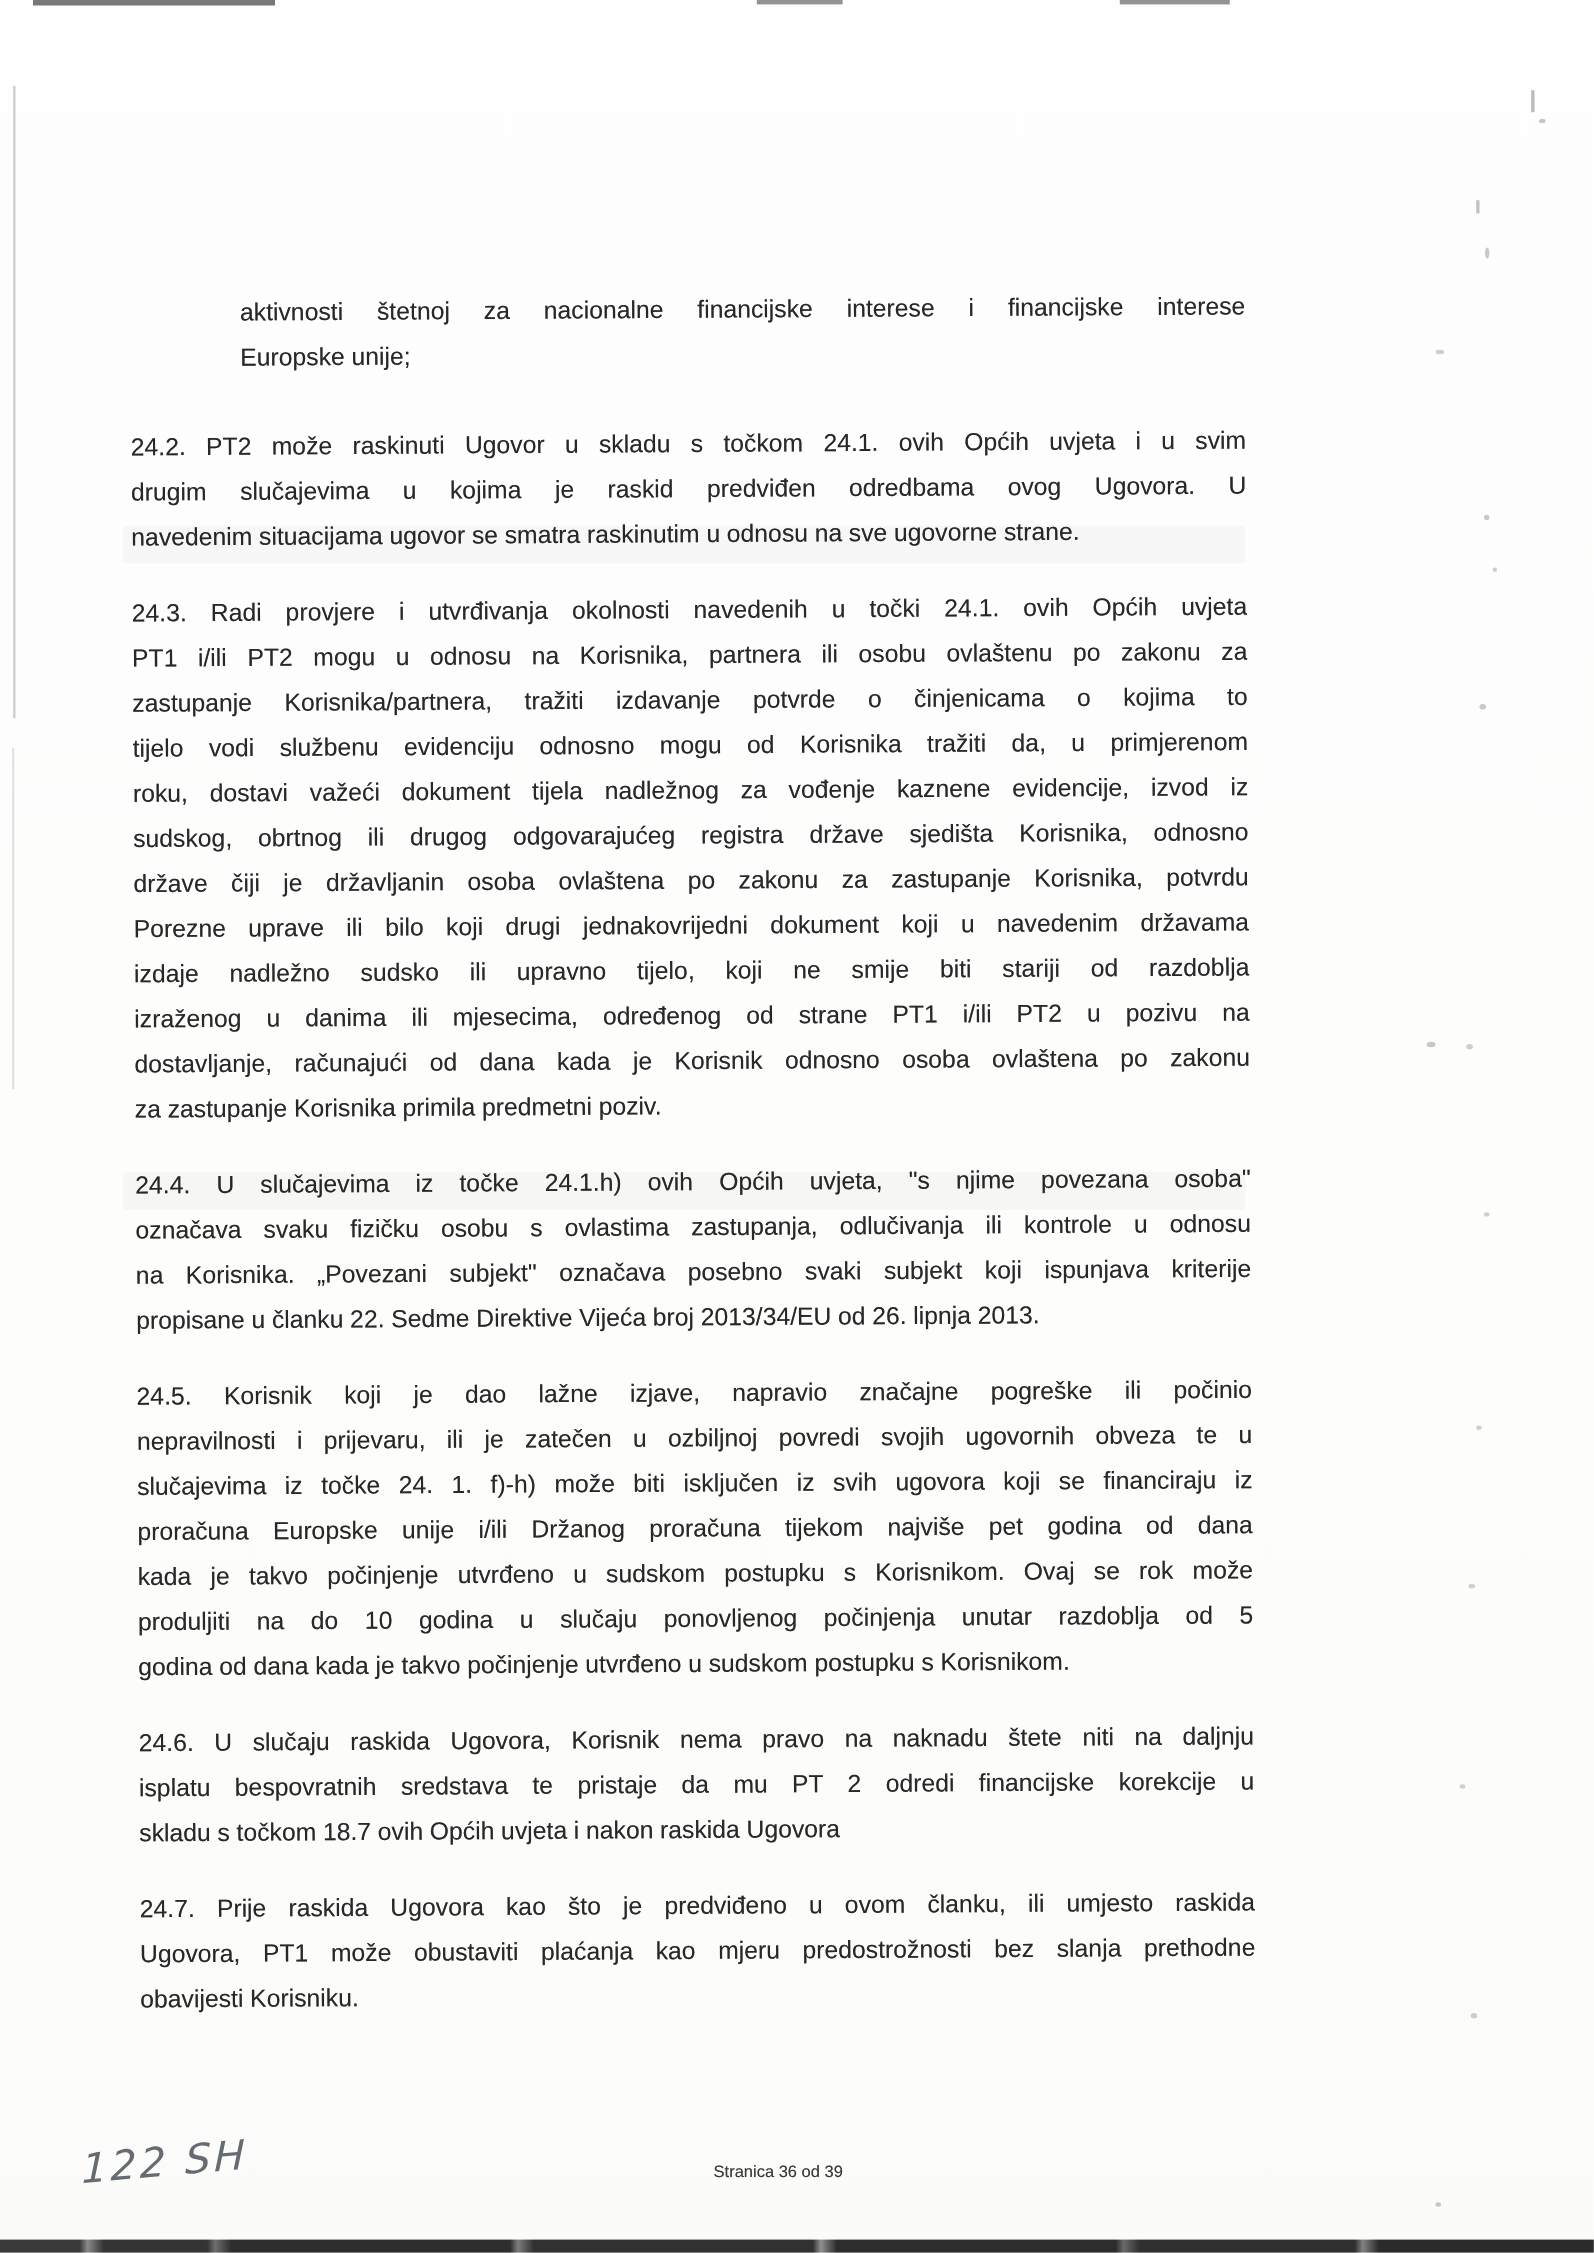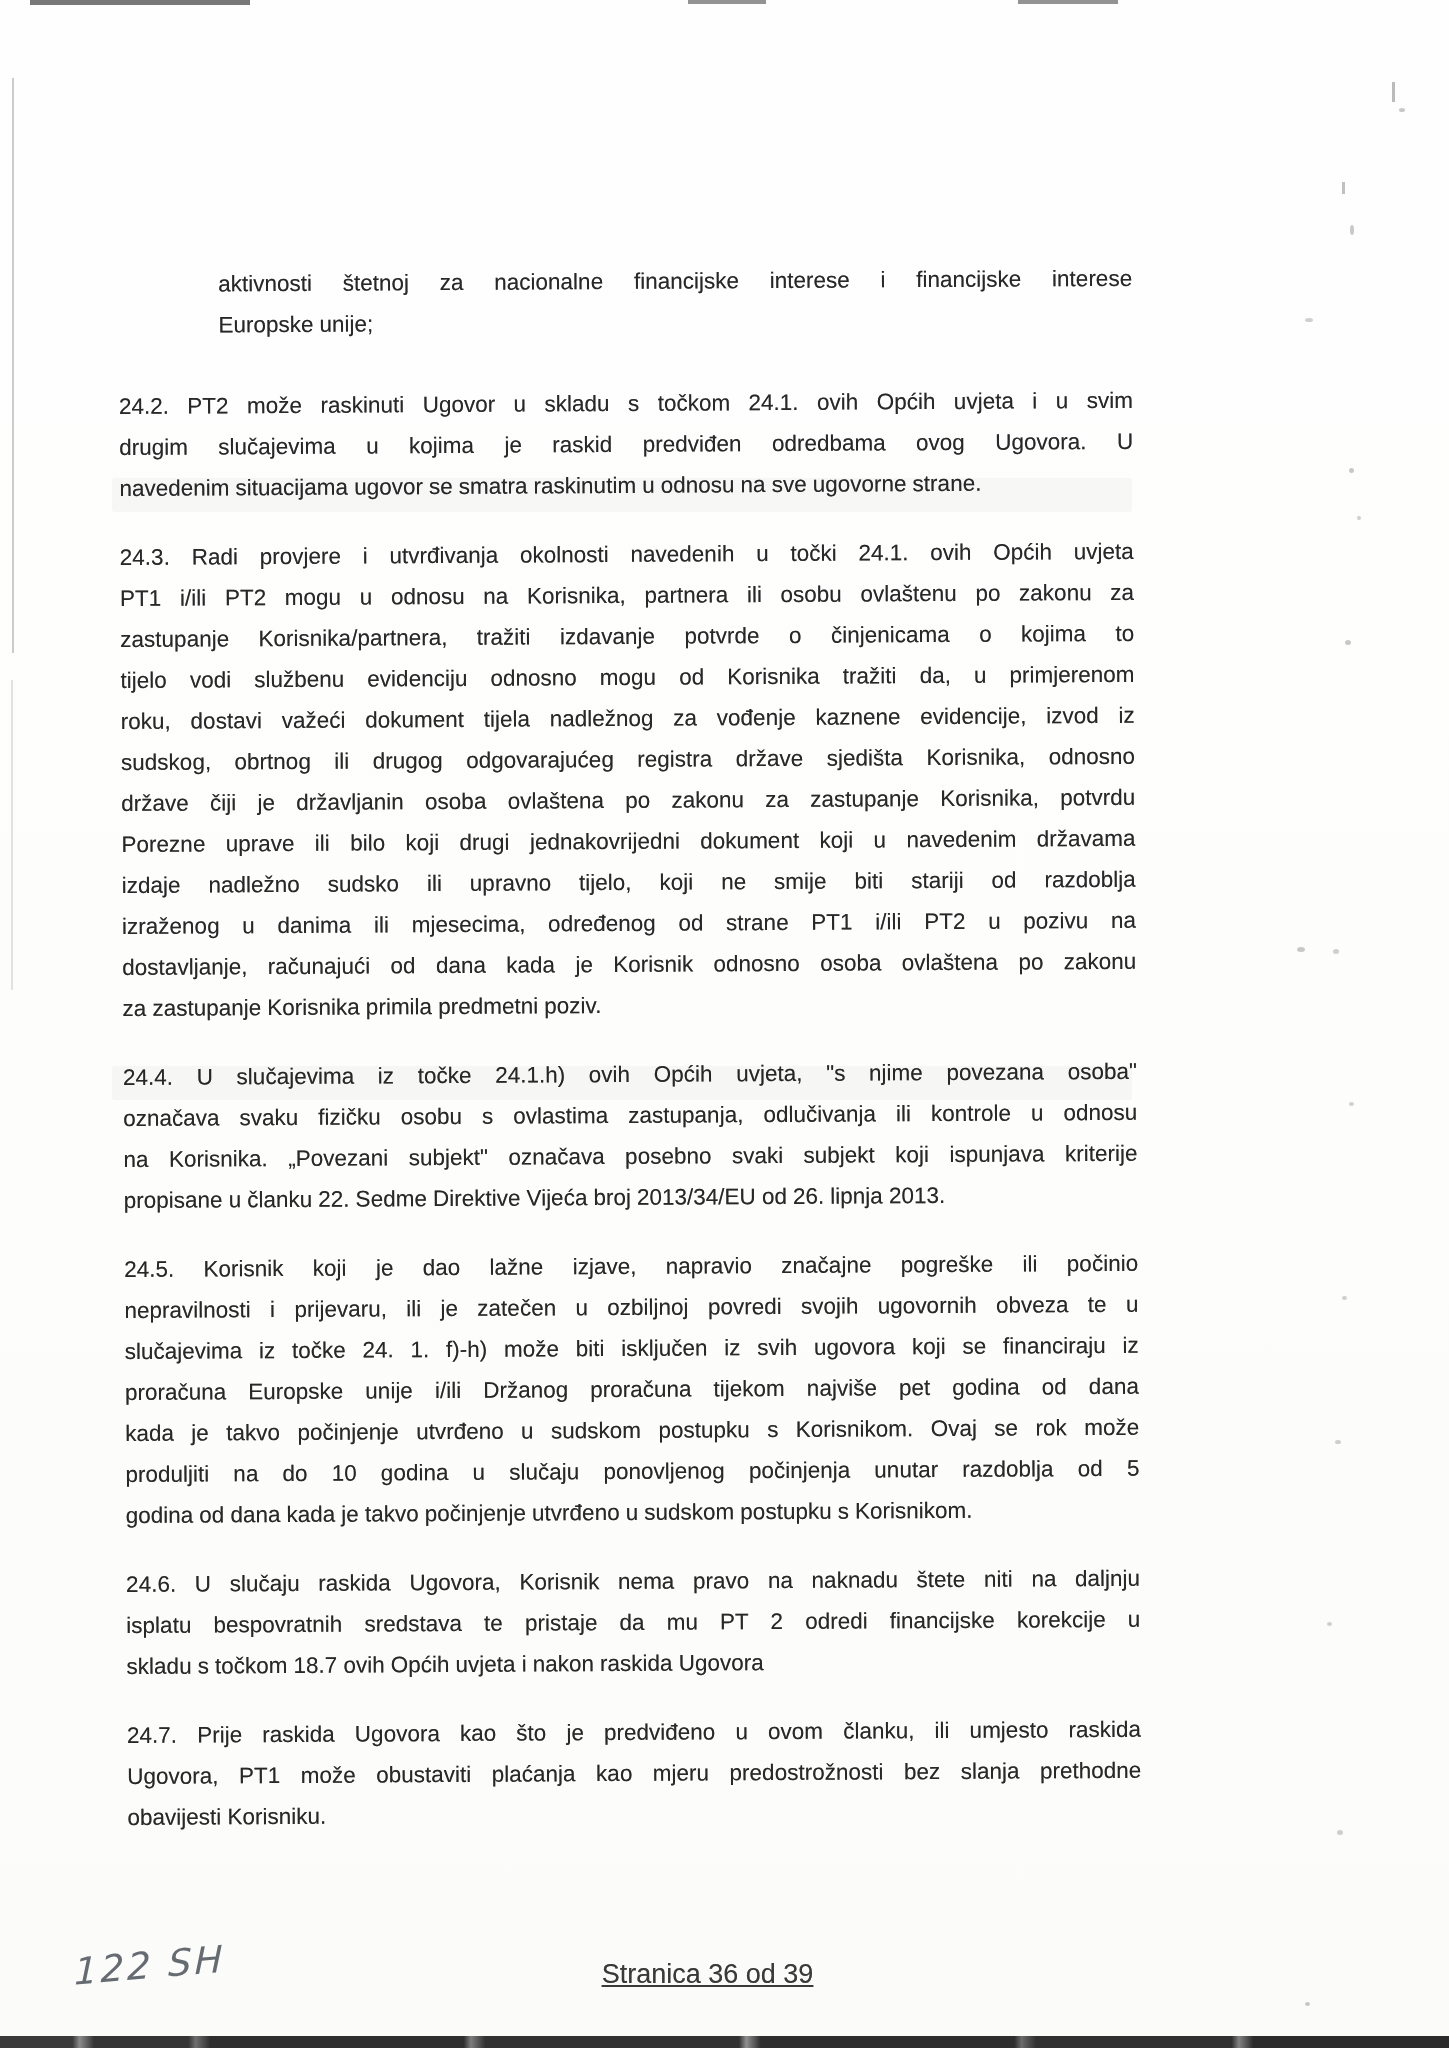--- a/index.html
+++ b/index.html
@@ -16,22 +16,22 @@
     text-shadow:0 0 0.5px rgba(30,30,30,0.45);
   }
   .para{margin:0 0 28px 0;}
   .para.indent{margin-left:100px;margin-bottom:40px;}
   .line{
     text-align:justify;text-align-last:justify;
     height:41px;overflow:hidden;word-spacing:-0.2px;
   }
   .line.last{text-align-last:left;}
   .footer{
-    margin-top:58px;padding-left:165px;font-size:27px;color:#3a3a3a;
-    text-align:center;text-align-last:center;text-decoration:underline;
+    margin-top:58px;padding-left:165px;font-size:15px;color:#3a3a3a;
+    text-align:center;text-align-last:center;
   }
   
   .handwriting{
     position:absolute;left:74px;top:1944px;
     font-family:"DejaVu Sans",sans-serif;font-style:italic;
     font-size:37px;color:#565c64;letter-spacing:3px;
     transform:rotate(-5deg) skewX(-6deg);opacity:0.9;
   }
   
   .artifact{position:absolute;pointer-events:none;}

